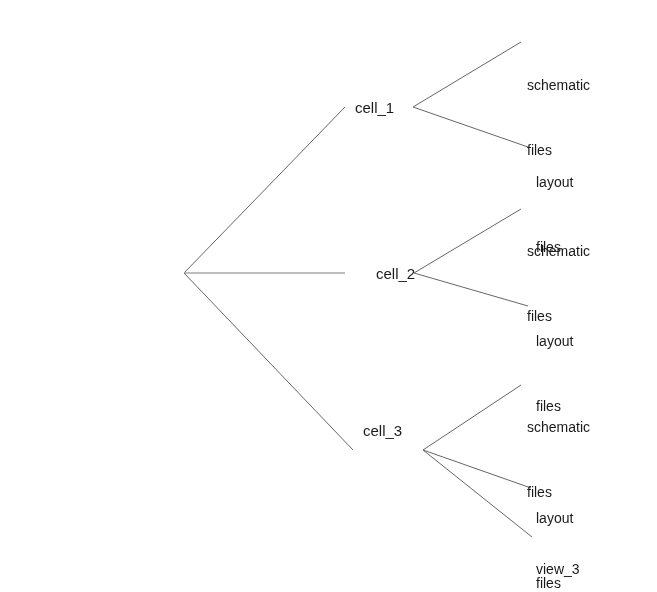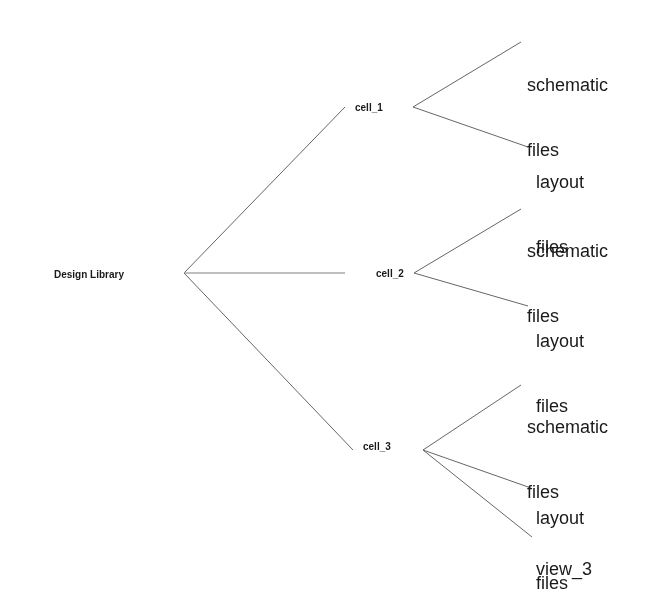--- a/index.html
+++ b/index.html
@@ -23,31 +23,30 @@
   #edges-layer {
     position: absolute;
     left: 0;
     top: 0;
     width: 657px;
     height: 592px;
   }
   .node-label {
     position: absolute;
     font-family: "Liberation Sans", sans-serif;
-    font-size: 10px;
+    font-size: 15px;
     line-height: 21px;
     color: #1a1a1a;
     white-space: pre;
     letter-spacing: 0px;
-    font-weight: bold;
   }
   .leaf-label {
     position: absolute;
     font-family: "Liberation Sans", sans-serif;
-    font-size: 18px;
+    font-size: 14px;
     line-height: 21.5px;
     color: #1a1a1a;
     white-space: pre;
   }
   .leaf-label .leaf-line {
     display: block;
   }
 </style>
 </head>
 <body>
@@ -64,25 +63,24 @@
     <line x1="413" y1="107" x2="528" y2="147" stroke="#666666" stroke-width="1"></line>
 
     <line x1="414" y1="273" x2="521" y2="209" stroke="#666666" stroke-width="1"></line>
     <line x1="414" y1="273" x2="528" y2="306" stroke="#666666" stroke-width="1"></line>
 
     <line x1="423" y1="450" x2="521" y2="385" stroke="#666666" stroke-width="1"></line>
     <line x1="423" y1="450" x2="531" y2="488" stroke="#666666" stroke-width="1"></line>
     <line x1="423" y1="450" x2="532" y2="537" stroke="#666666" stroke-width="1"></line>
   </svg>
 
-  <div class="node-label" style="left:54px; top:264px;">Design Library</div>
 
   <div class="node-label" style="left:355px; top:97px;">cell_1</div>
   <div class="node-label" style="left:376px; top:263px;">cell_2</div>
-  <div class="node-label" style="left:363px; top:436px;text-align:right;">cell_3</div>
+  <div class="node-label" style="left:363px; top:420px;text-align:right;">cell_3</div>
 
   <div class="leaf-label" style="left:527px; top:32px;">
     <span class="leaf-line">schematic</span>
     <span class="leaf-line">files</span>
   </div>
   <div class="leaf-label" style="left:536px; top:129px;">
     <span class="leaf-line">layout</span>
     <span class="leaf-line">files</span>
   </div>
 

